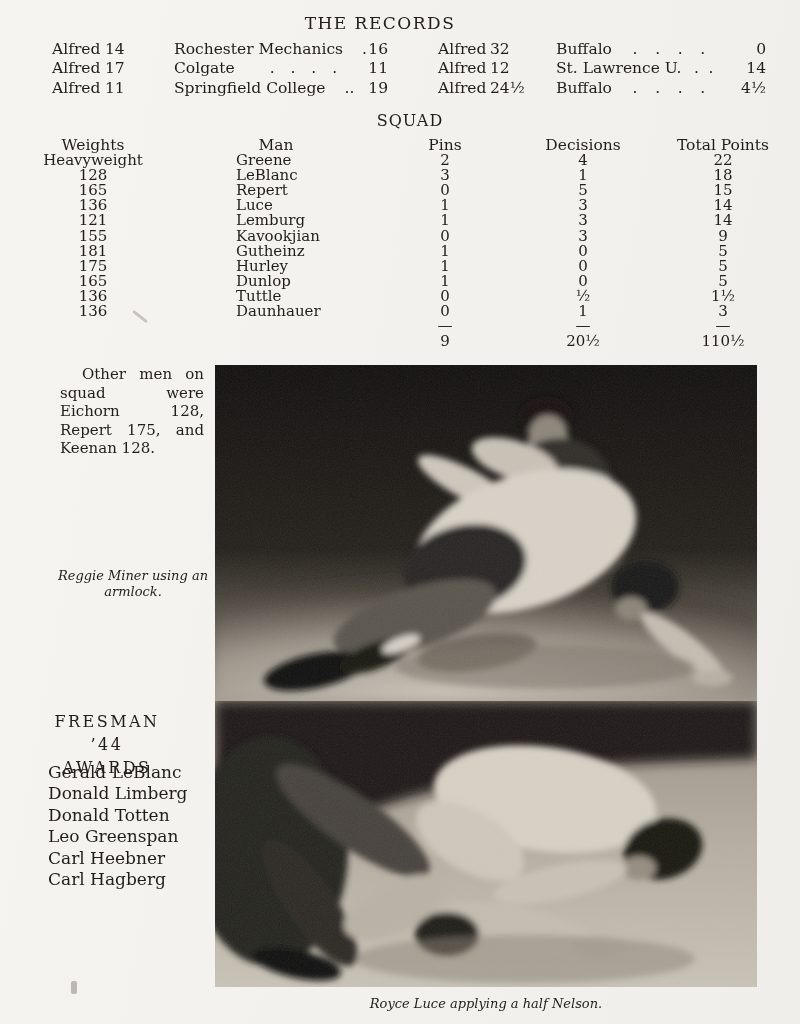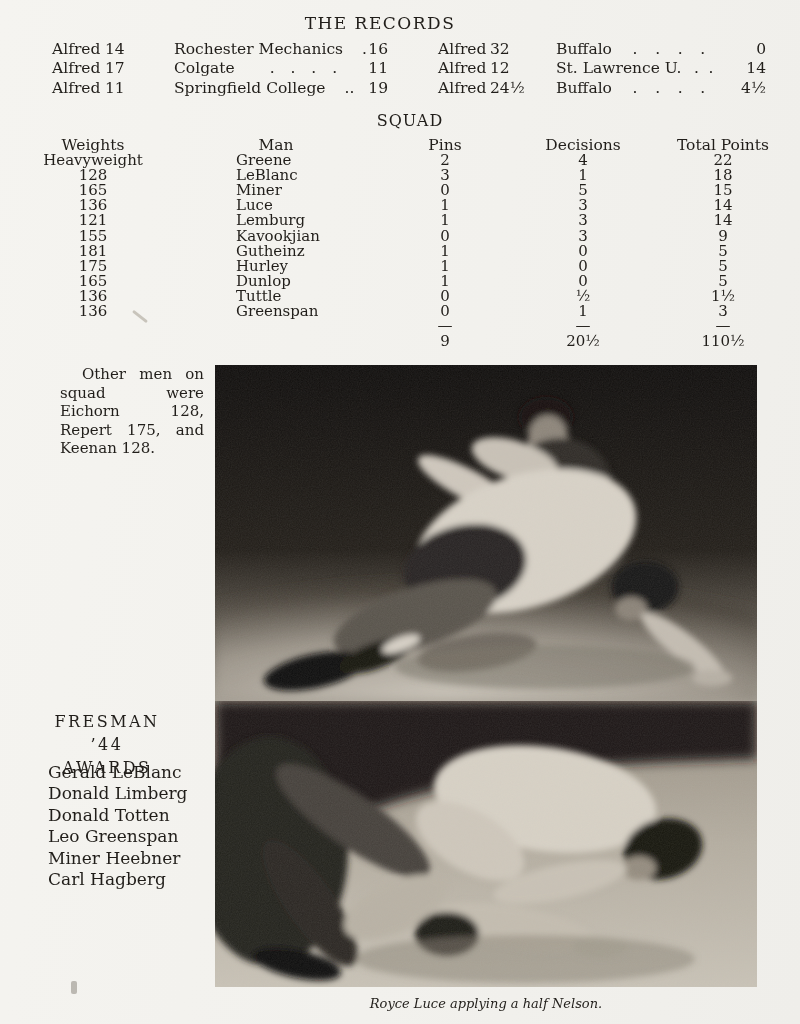--- a/index.html
+++ b/index.html
@@ -173,21 +173,21 @@
       </div>
       <div class="squad-row" style="top: 168.1px;">
         <span class="sc w">128</span>
         <span class="sc m">LeBlanc</span>
         <span class="sc p">3</span>
         <span class="sc d">1</span>
         <span class="sc t">18</span>
       </div>
       <div class="squad-row" style="top: 183.2px;">
         <span class="sc w">165</span>
-        <span class="sc m">Miner</span>
+        <span class="sc m">Repert</span>
         <span class="sc p">0</span>
         <span class="sc d">5</span>
         <span class="sc t">15</span>
       </div>
       <div class="squad-row" style="top: 198.3px;">
         <span class="sc w">136</span>
         <span class="sc m">Luce</span>
         <span class="sc p">1</span>
         <span class="sc d">3</span>
         <span class="sc t">14</span>
@@ -229,40 +229,41 @@
       </div>
       <div class="squad-row" style="top: 288.9px;">
         <span class="sc w">136</span>
         <span class="sc m">Tuttle</span>
         <span class="sc p">0</span>
         <span class="sc d">½</span>
         <span class="sc t">1½</span>
       </div>
       <div class="squad-row" style="top: 304px;">
         <span class="sc w">136</span>
-        <span class="sc m">Greenspan</span>
+        <span class="sc m">Daunhauer</span>
         <span class="sc p">0</span>
         <span class="sc d">1</span>
         <span class="sc t">3</span>
       </div>
     </div>
 
   <div class="squad-dashes">
     <span class="sc p">—</span>
     <span class="sc d">—</span>
     <span class="sc t">—</span>
   </div>
   <div class="squad-totals">
     <span class="sc p">9</span>
     <span class="sc d">20½</span>
     <span class="sc t">110½</span>
   </div>
 
   <p class="side-note">Other men on squad were Eichorn 128, Repert 175, and Keenan 128.</p>
 
+  <div class="caption caption1">Reggie Miner using an armlock.</div>
 
   <div class="photo photo1">
     <svg width="542" height="336" viewBox="0 0 542 336" preserveAspectRatio="none">
       <defs>
         <linearGradient id="p1bg" x1="0" y1="0" x2="0" y2="1">
           <stop offset="0" stop-color="#0f0d0c"></stop>
             <stop offset="0.55" stop-color="#211d18"></stop>
           <stop offset="0.78" stop-color="#5d574e"></stop>
             <stop offset="1" stop-color="#a39d92"></stop>
         </linearGradient>
@@ -310,21 +311,21 @@
 
   <div class="awards-heading">
     <div>FRESMAN ’44</div>
     <div>AWARDS</div>
   </div>
   <div class="awards-names">
       <div class="award-name">Gerald LeBlanc</div>
       <div class="award-name">Donald Limberg</div>
       <div class="award-name">Donald Totten</div>
       <div class="award-name">Leo Greenspan</div>
-      <div class="award-name">Miner Heebner</div>
+      <div class="award-name">Carl Heebner</div>
       <div class="award-name">Carl Hagberg</div>
     </div>
 
   <div class="photo photo2">
     <svg width="542" height="286" viewBox="0 0 542 286" preserveAspectRatio="none">
       <defs>
         <linearGradient id="p2mat" x1="0" y1="0" x2="0" y2="1">
           <stop offset="0" stop-color="#978f82"></stop>
             <stop offset="0.5" stop-color="#b5aea1"></stop>
           <stop offset="1" stop-color="#c9c3b7"></stop>

